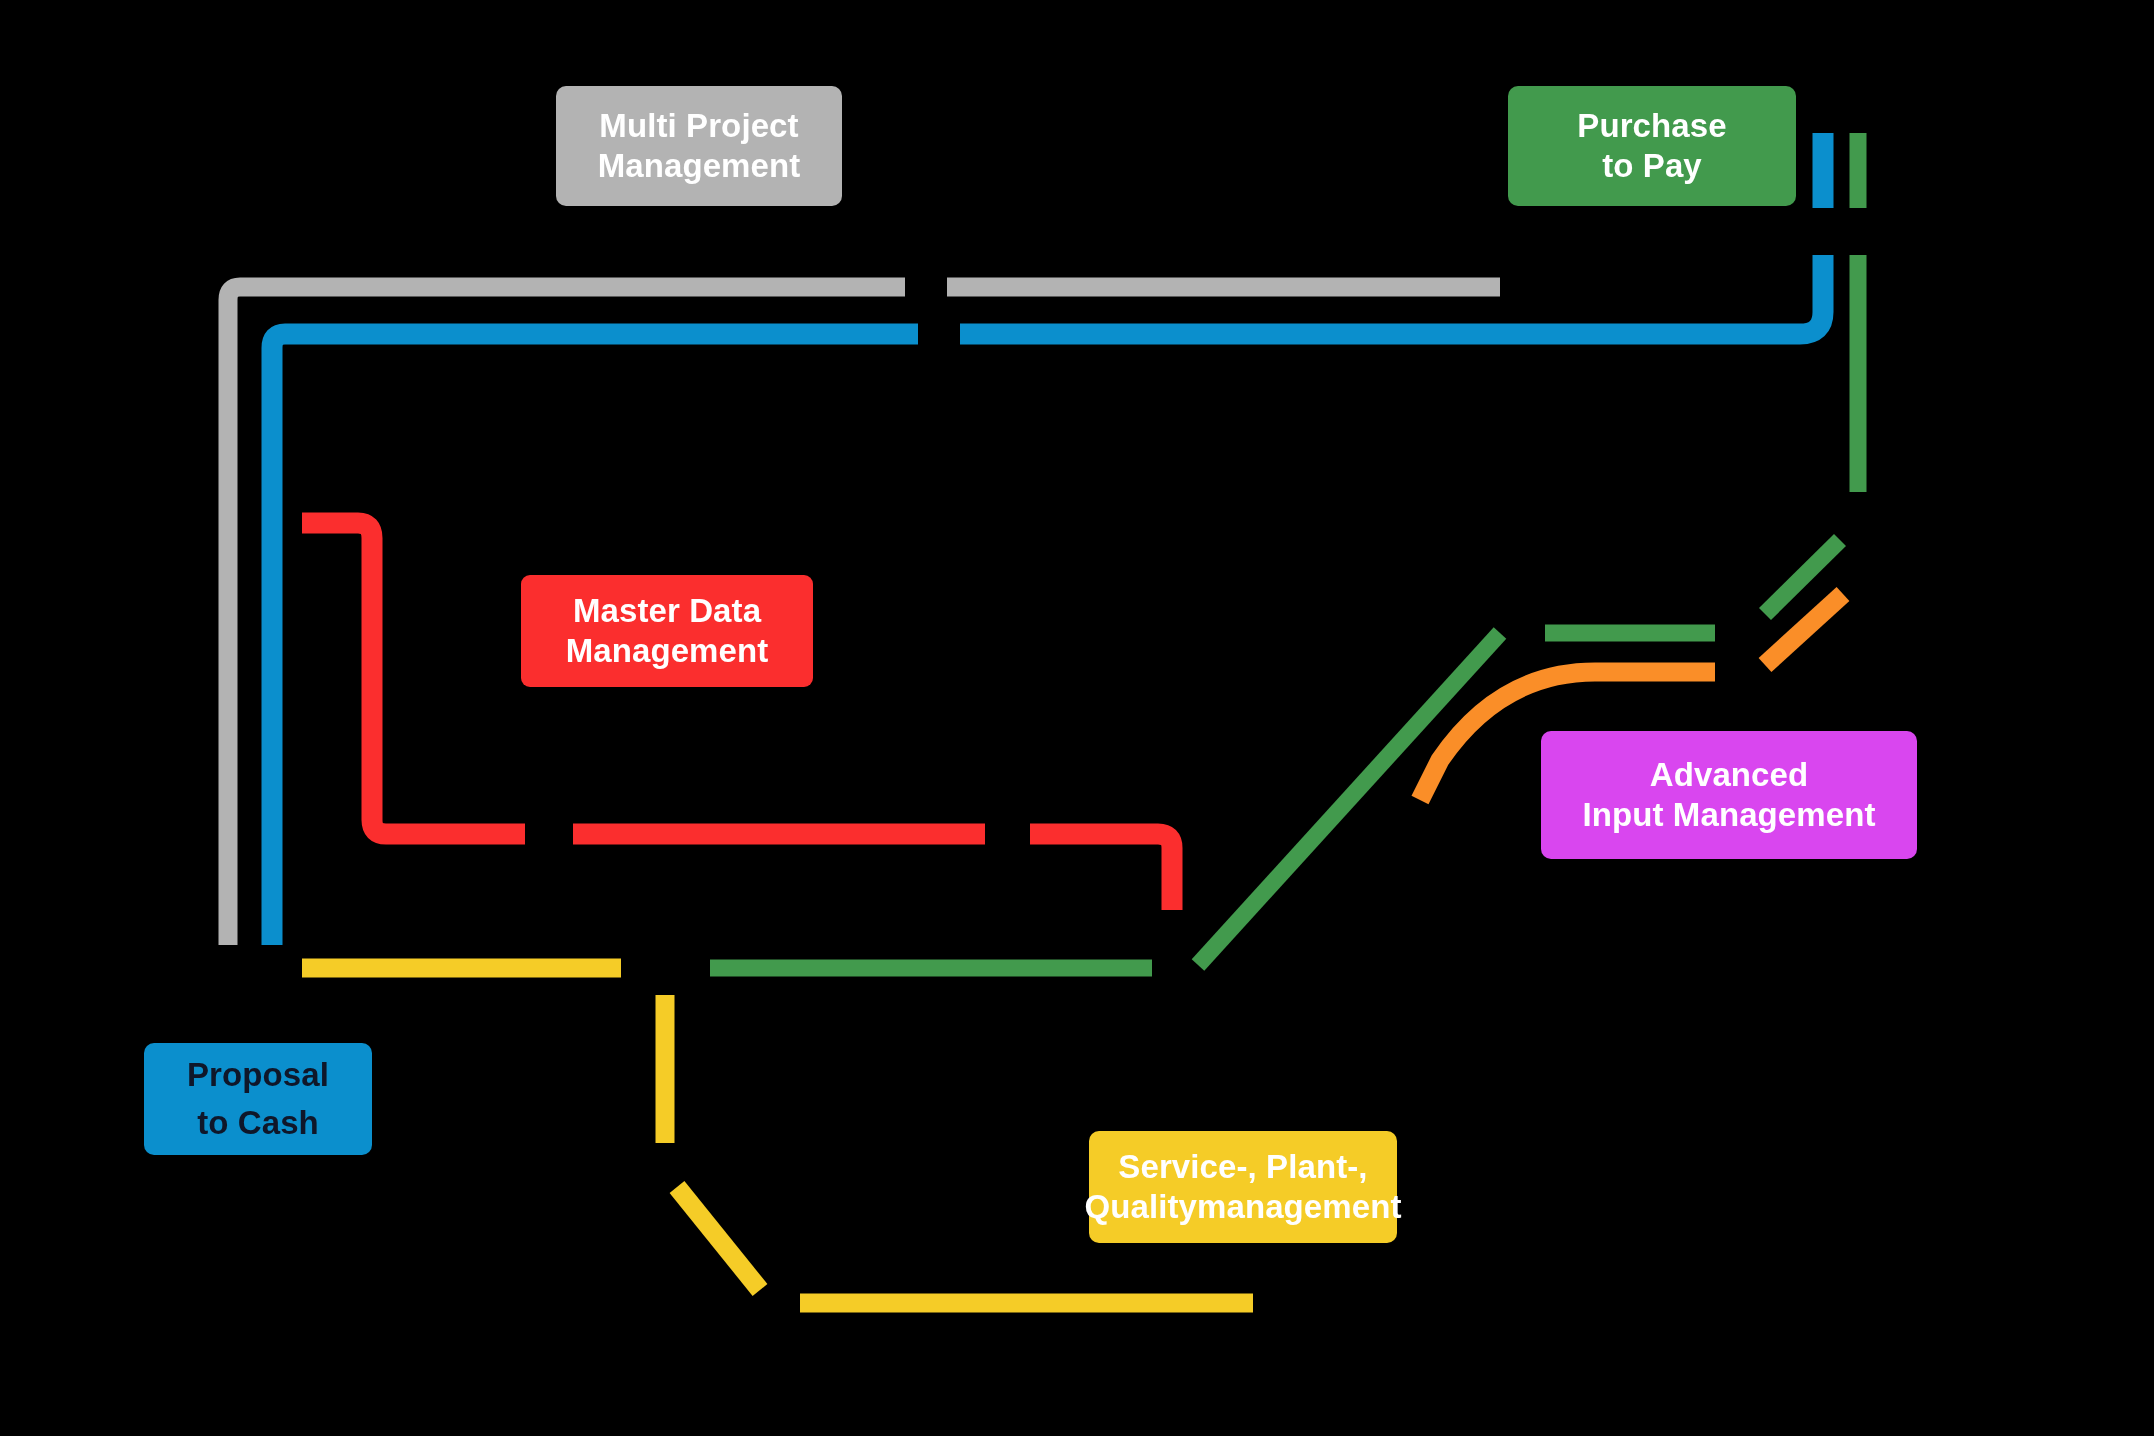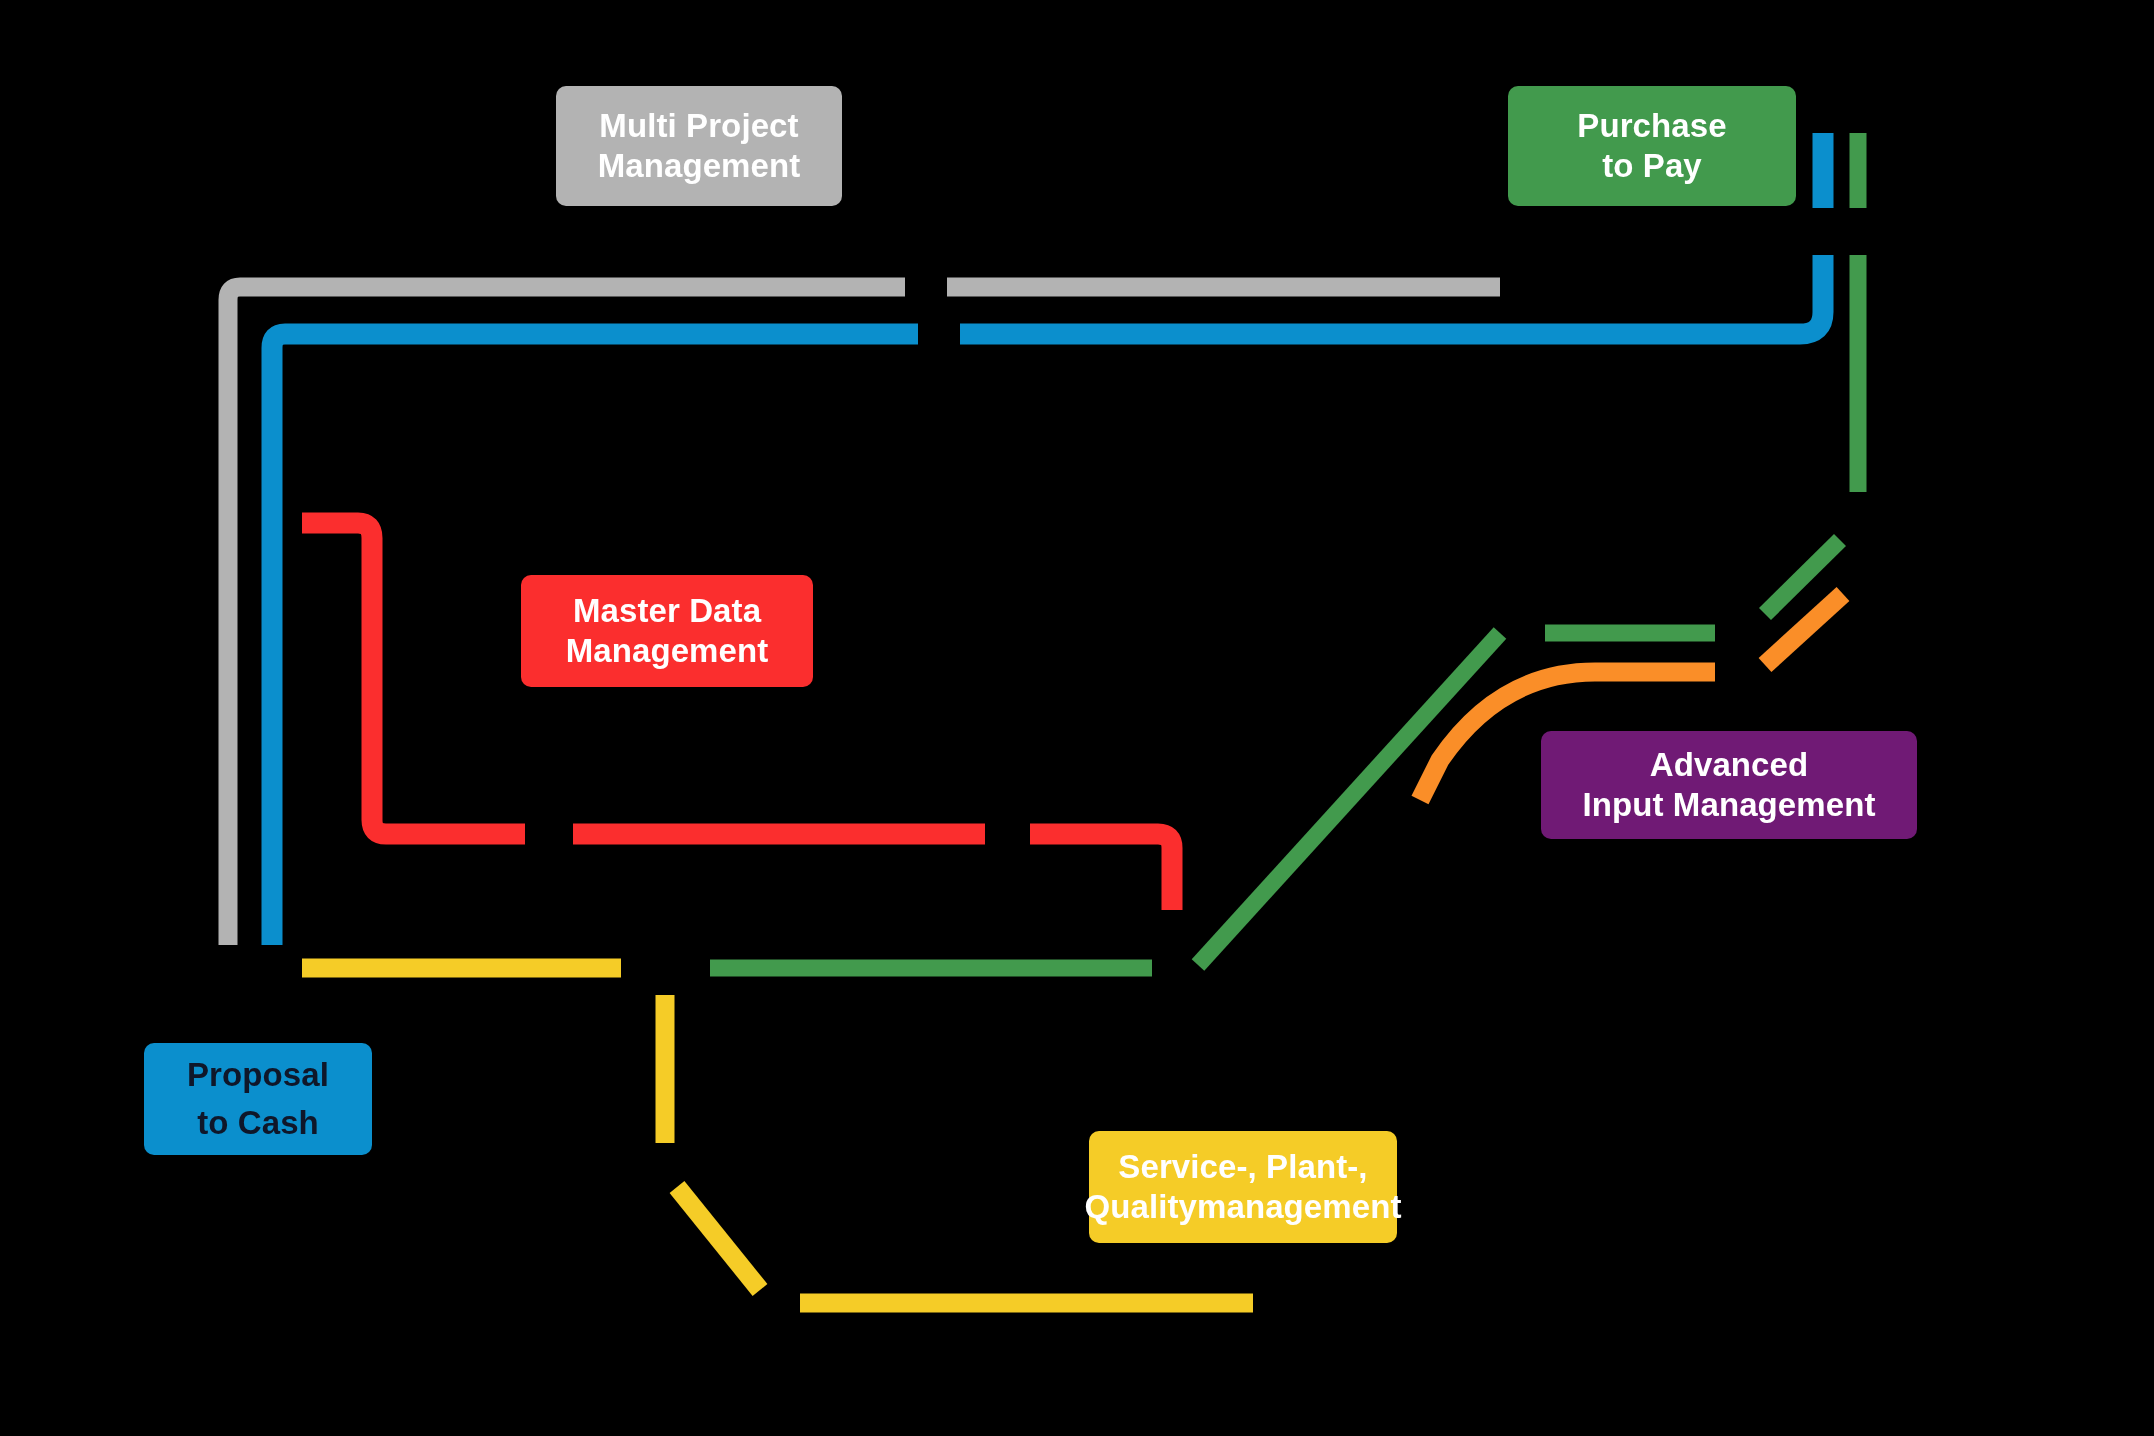--- a/index.html
+++ b/index.html
@@ -95,26 +95,26 @@
   <div class="node-box" id="node-multi-project-management" style="left: 556px; top: 86px; width: 286px; height: 120px; background: rgb(179, 179, 179); color: rgb(255, 255, 255);">
     <span class="node-line">Multi Project</span>
     <span class="node-line">Management</span>
   </div>
 
   <div class="node-box" id="node-purchase-to-pay" style="left: 1466px; top: 86px; width: 288px; height: 120px; background: rgb(66, 154, 77); color: rgb(255, 255, 255); margin-left: 42px;">
     <span class="node-line">Purchase</span>
     <span class="node-line">to Pay</span>
   </div>
 
-  <div class="node-box" id="node-master-data-management" style="left: 521px; top: 575px; width: 292px; height: 112px; background: rgb(251, 46, 46); color: rgb(255, 255, 255);">
+  <div class="node-box" id="node-master-data-management" style="left: 521px; top: 575px; width: 292px; height: 112px; background: rgb(251, 46, 46); color: rgb(255, 255, 255); border-radius: 9px;">
     <span class="node-line">Master Data</span>
     <span class="node-line">Management</span>
   </div>
 
-  <div class="node-box" id="node-advanced-input-management" style="left: 1541px; top: 731px; width: 376px; height: 108px; background: #701a75; color: rgb(255, 255, 255);">
+  <div class="node-box" id="node-advanced-input-management" style="left: 1541px; top: 731px; width: 376px; height: 128px; background: #d946ef; color: rgb(255, 255, 255);">
     <span class="node-line">Advanced</span>
     <span class="node-line">Input Management</span>
   </div>
 
   <div class="node-box" id="node-proposal-to-cash" style="left: 144px; top: 1043px; width: 228px; height: 112px; background: rgb(11, 143, 205); color: #0f172a; gap: 8px;">
     <span class="node-line">Proposal</span>
     <span class="node-line">to Cash</span>
   </div>
 
   <div class="node-box" id="node-service-plant-quality" style="left: 1089px; top: 1131px; width: 308px; height: 112px; background: rgb(245, 204, 39); color: rgb(255, 255, 255);">

